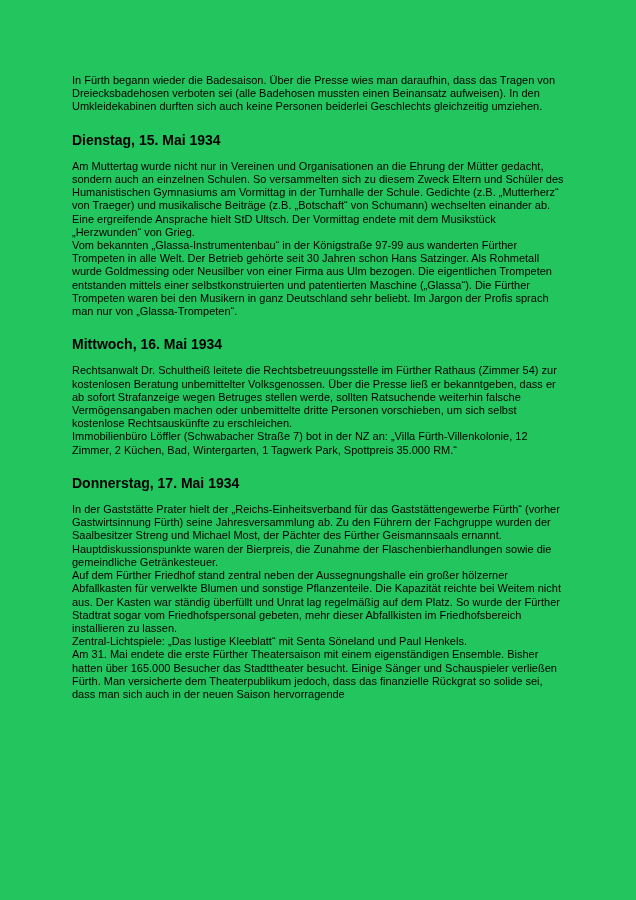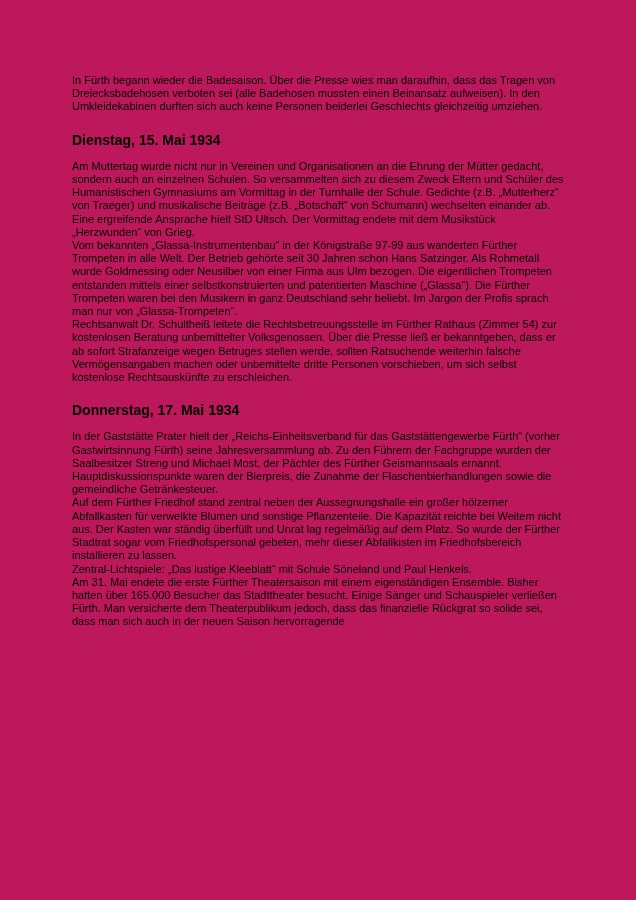--- a/index.html
+++ b/index.html
@@ -10,21 +10,21 @@
   body {
     width: 636px;
     height: 900px;
     overflow: hidden;
   }
   .page {
     box-sizing: border-box;
     width: 636px;
     height: 900px;
     padding: 74px 69px 0 72px;
-    background: #be185d;
+    background: #22c55e;
     color: #000000;
     font-family: "Liberation Sans", "DejaVu Sans", sans-serif;
     font-size: 11px;
     line-height: 13.2px;
   }
   .para {
     margin: 0;
     padding: 0;
     text-align: left;
   }
@@ -41,25 +41,27 @@
 
 <div class="page">
 
   <p class="para">In Fürth begann wieder die Badesaison. Über die Presse wies man daraufhin, dass das Tragen von Dreiecksbadehosen verboten sei (alle Badehosen mussten einen Beinansatz aufweisen). In den Umkleidekabinen durften sich auch keine Personen beiderlei Geschlechts gleichzeitig umziehen.</p>
 
   <h2 class="date-heading">Dienstag, 15. Mai 1934</h2>
 
   <p class="para">Am Muttertag wurde nicht nur in Vereinen und Organisationen an die Ehrung der Mütter gedacht, sondern auch an einzelnen Schulen. So versammelten sich zu diesem Zweck Eltern und Schüler des Humanistischen Gymnasiums am Vormittag in der Turnhalle der Schule. Gedichte (z.B. „Mutterherz“ von Traeger) und musikalische Beiträge (z.B. „Botschaft“ von Schumann) wechselten einander ab. Eine ergreifende Ansprache hielt StD Ultsch. Der Vormittag endete mit dem Musikstück „Herzwunden“ von Grieg.</p>
   <p class="para">Vom bekannten „Glassa-Instrumentenbau“ in der Königstraße 97-99 aus wanderten Fürther Trompeten in alle Welt. Der Betrieb gehörte seit 30 Jahren schon Hans Satzinger. Als Rohmetall wurde Goldmessing oder Neusilber von einer Firma aus Ulm bezogen. Die eigentlichen Trompeten entstanden mittels einer selbstkonstruierten und patentierten Maschine („Glassa“). Die Fürther Trompeten waren bei den Musikern in ganz Deutschland sehr beliebt. Im Jargon der Profis sprach man nur von „Glassa-Trompeten“.</p>
 
+  <h2 class="date-heading">Mittwoch, 16. Mai 1934</h2>
 
   <p class="para">Rechtsanwalt Dr. Schultheiß leitete die Rechtsbetreuungsstelle im Fürther Rathaus (Zimmer 54) zur kostenlosen Beratung unbemittelter Volksgenossen. Über die Presse ließ er bekanntgeben, dass er ab sofort Strafanzeige wegen Betruges stellen werde, sollten Ratsuchende weiterhin falsche Vermögensangaben machen oder unbemittelte dritte Personen vorschieben, um sich selbst kostenlose Rechtsauskünfte zu erschleichen.</p>
+  <p class="para">Immobilienbüro Löffler (Schwabacher Straße 7) bot in der NZ an: „Villa Fürth-Villenkolonie, 12 Zimmer, 2 Küchen, Bad, Wintergarten, 1 Tagwerk Park, Spottpreis 35.000 RM.“</p>
 
   <h2 class="date-heading">Donnerstag, 17. Mai 1934</h2>
 
   <p class="para">In der Gaststätte Prater hielt der „Reichs-Einheitsverband für das Gaststättengewerbe Fürth“ (vorher Gastwirtsinnung Fürth) seine Jahresversammlung ab. Zu den Führern der Fachgruppe wurden der Saalbesitzer Streng und Michael Most, der Pächter des Fürther Geismannsaals ernannt. Hauptdiskussionspunkte waren der Bierpreis, die Zunahme der Flaschenbierhandlungen sowie die gemeindliche Getränkesteuer.</p>
   <p class="para">Auf dem Fürther Friedhof stand zentral neben der Aussegnungshalle ein großer hölzerner Abfallkasten für verwelkte Blumen und sonstige Pflanzenteile. Die Kapazität reichte bei Weitem nicht aus. Der Kasten war ständig überfüllt und Unrat lag regelmäßig auf dem Platz. So wurde der Fürther Stadtrat sogar vom Friedhofspersonal gebeten, mehr dieser Abfallkisten im Friedhofsbereich installieren zu lassen.</p>
-  <p class="para">Zentral-Lichtspiele: „Das lustige Kleeblatt“ mit Schule Söneland und Paul Henkels.</p>
+  <p class="para">Zentral-Lichtspiele: „Das lustige Kleeblatt“ mit Senta Söneland und Paul Henkels.</p>
 
 
   <p class="para">Am 31. Mai endete die erste Fürther Theatersaison mit einem eigenständigen Ensemble. Bisher hatten über 165.000 Besucher das Stadttheater besucht. Einige Sänger und Schauspieler verließen Fürth. Man versicherte dem Theaterpublikum jedoch, dass das finanzielle Rückgrat so solide sei, dass man sich auch in der neuen Saison hervorragende</p>
 
 </div>
 
 </body></html>

